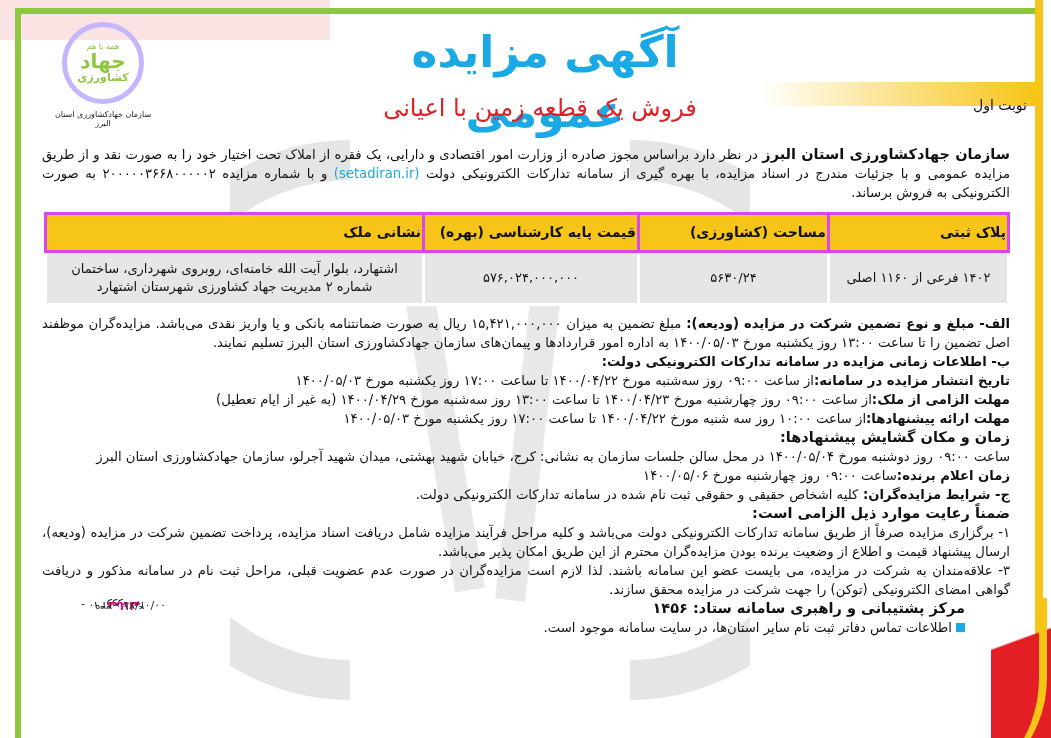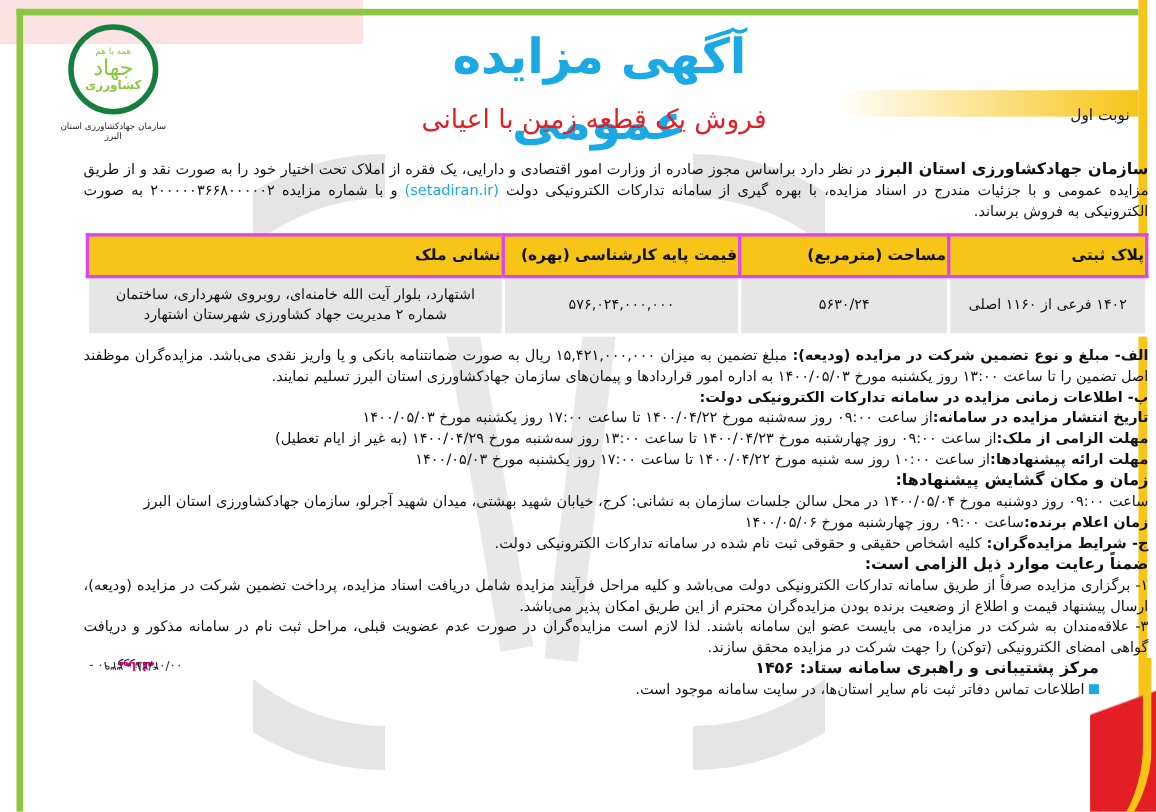--- a/index.html
+++ b/index.html
@@ -8,35 +8,35 @@
   .top-tint { position:absolute; left:0; top:0; width:330px; height:40px; background:#fbe3e4; }
   .frame-green-top { position:absolute; left:15px; top:8px; width:1020px; height:6px; background:#8dc63f; }
   .frame-green-left { position:absolute; left:15px; top:8px; width:6px; height:730px; background:#8dc63f; }
   .frame-yellow-right { position:absolute; left:1035px; top:0; width:8px; height:738px; background:#f7c518; }
   .corner-red { position:absolute; right:0; bottom:0; width:60px; height:180px;
                 background:linear-gradient(160deg, transparent 45%, #e31e24 46%); }
   .corner-yellow-curve { position:absolute; right:4px; bottom:-60px; width:160px; height:200px;
                 border-right:8px solid #f7c518; border-radius:0 0 120px 0; }
   .watermark { position:absolute; left:230px; top:120px; width:520px; height:600px; pointer-events:none; }
   .logo { position:absolute; left:48px; top:22px; width:110px; text-align:center; }
-  .logo-badge { width:72px; height:72px; border:5px solid #15803d; border-radius:50%; margin:0 auto;
+  .logo-badge { width:72px; height:72px; border:5px solid #c4b5fd; border-radius:50%; margin:0 auto;
                 display:flex; flex-direction:column; align-items:center; justify-content:center; color:#8dc63f; }
   .logo-badge .l1 { font-size:8px; }
-  .logo-badge .l2 { font-size:20px; font-weight:normal; line-height:20px; }
+  .logo-badge .l2 { font-size:20px; font-weight:bold; line-height:20px; }
   .logo-badge .l3 { font-size:11px; font-weight:bold; }
   .logo-caption { font-size:8px; color:#222; margin-top:6px; direction:rtl; }
   .main-title { position:absolute; left:330px; top:22px; width:430px; text-align:center; direction:rtl;
                 font-size:44px; font-weight:bold; color:#1aa9e5; line-height:60px; letter-spacing:-1px; }
   .sub-title { position:absolute; left:360px; top:94px; width:360px; text-align:center; direction:rtl;
                font-size:24px; font-weight:normal; color:#e31e24; }
   .round-badge { position:absolute; left:760px; top:82px; width:275px; height:24px;
                  background:linear-gradient(to right, #ffffff 0%, #f7c518 100%); }
   .round-badge span { position:absolute; right:8px; top:3px; font-size:14px; color:#111; direction:rtl;margin-top:12px; }
   .content { position:absolute; left:42px; top:145px; width:968px; direction:rtl; text-align:justify;
-             font-size:13.2px; line-height:19px; color:#111;margin-left:34px; }
+             font-size:13.2px; line-height:19px; color:#111; }
   .content p { margin:0; }
   .bold { font-weight:bold; }
   .link { color:#1aa9e5; }
   table.props { width:966px; border-collapse:collapse; margin:10px 0 8px 0; direction:rtl; }
   table.props th { background:#f7c518; font-size:14px; font-weight:bold; height:33px; border:3px solid #d946ef; color:#111; }
   table.props td { background:#e6e6e6; font-size:13px; text-align:center; height:48px; border:3px solid #fff; line-height:18px; }
   .side-label { position:absolute; left:0; top:400px; width:22px; height:230px; }
   .side-label span { position:absolute; left:-100px; top:105px; width:224px; transform:rotate(-90deg);
                      font-size:11px; color:#222; direction:rtl; text-align:center; white-space:nowrap; }
   .side-label .brand { color:#e6007e; font-weight:bold; }
@@ -78,21 +78,21 @@
 
 <div class="content">
   <p>
     <span class="bold" style="font-size:14.5px">سازمان جهادکشاورزی استان البرز</span><span> در نظر دارد براساس مجوز صادره از وزارت امور اقتصادی و دارایی، یک فقره از املاک تحت اختیار خود را به صورت نقد و از طریق مزایده عمومی و با جزئیات مندرج در اسناد مزایده، با بهره گیری از سامانه تدارکات الکترونیکی دولت </span><span class="link">(setadiran.ir)</span><span> و با شماره مزایده ۲۰۰۰۰۰۳۶۶۸۰۰۰۰۰۲ به صورت الکترونیکی به فروش برساند.</span>
   </p>
 
   <table class="props">
     <thead>
       <tr>
         <th style="width:175px">پلاک ثبتی</th>
-        <th style="width:185px">مساحت (مترمربع)</th>
+        <th style="width:185px">مساحت (کشاورزی)</th>
         <th style="width:210px">قیمت پایه کارشناسی (بهره)</th>
         <th>نشانی ملک</th>
       </tr>
     </thead>
     <tbody>
       <tr>
         <td>۱۴۰۲ فرعی از ۱۱۶۰ اصلی</td>
         <td>۵۶۳۰/۲۴</td>
         <td>۵۷۶,۰۲۴,۰۰۰,۰۰۰</td>
         <td style="padding:0 20px">اشتهارد، بلوار آیت الله خامنه‌ای، روبروی شهرداری، ساختمان شماره ۲ مدیریت جهاد کشاورزی شهرستان اشتهارد</td>

